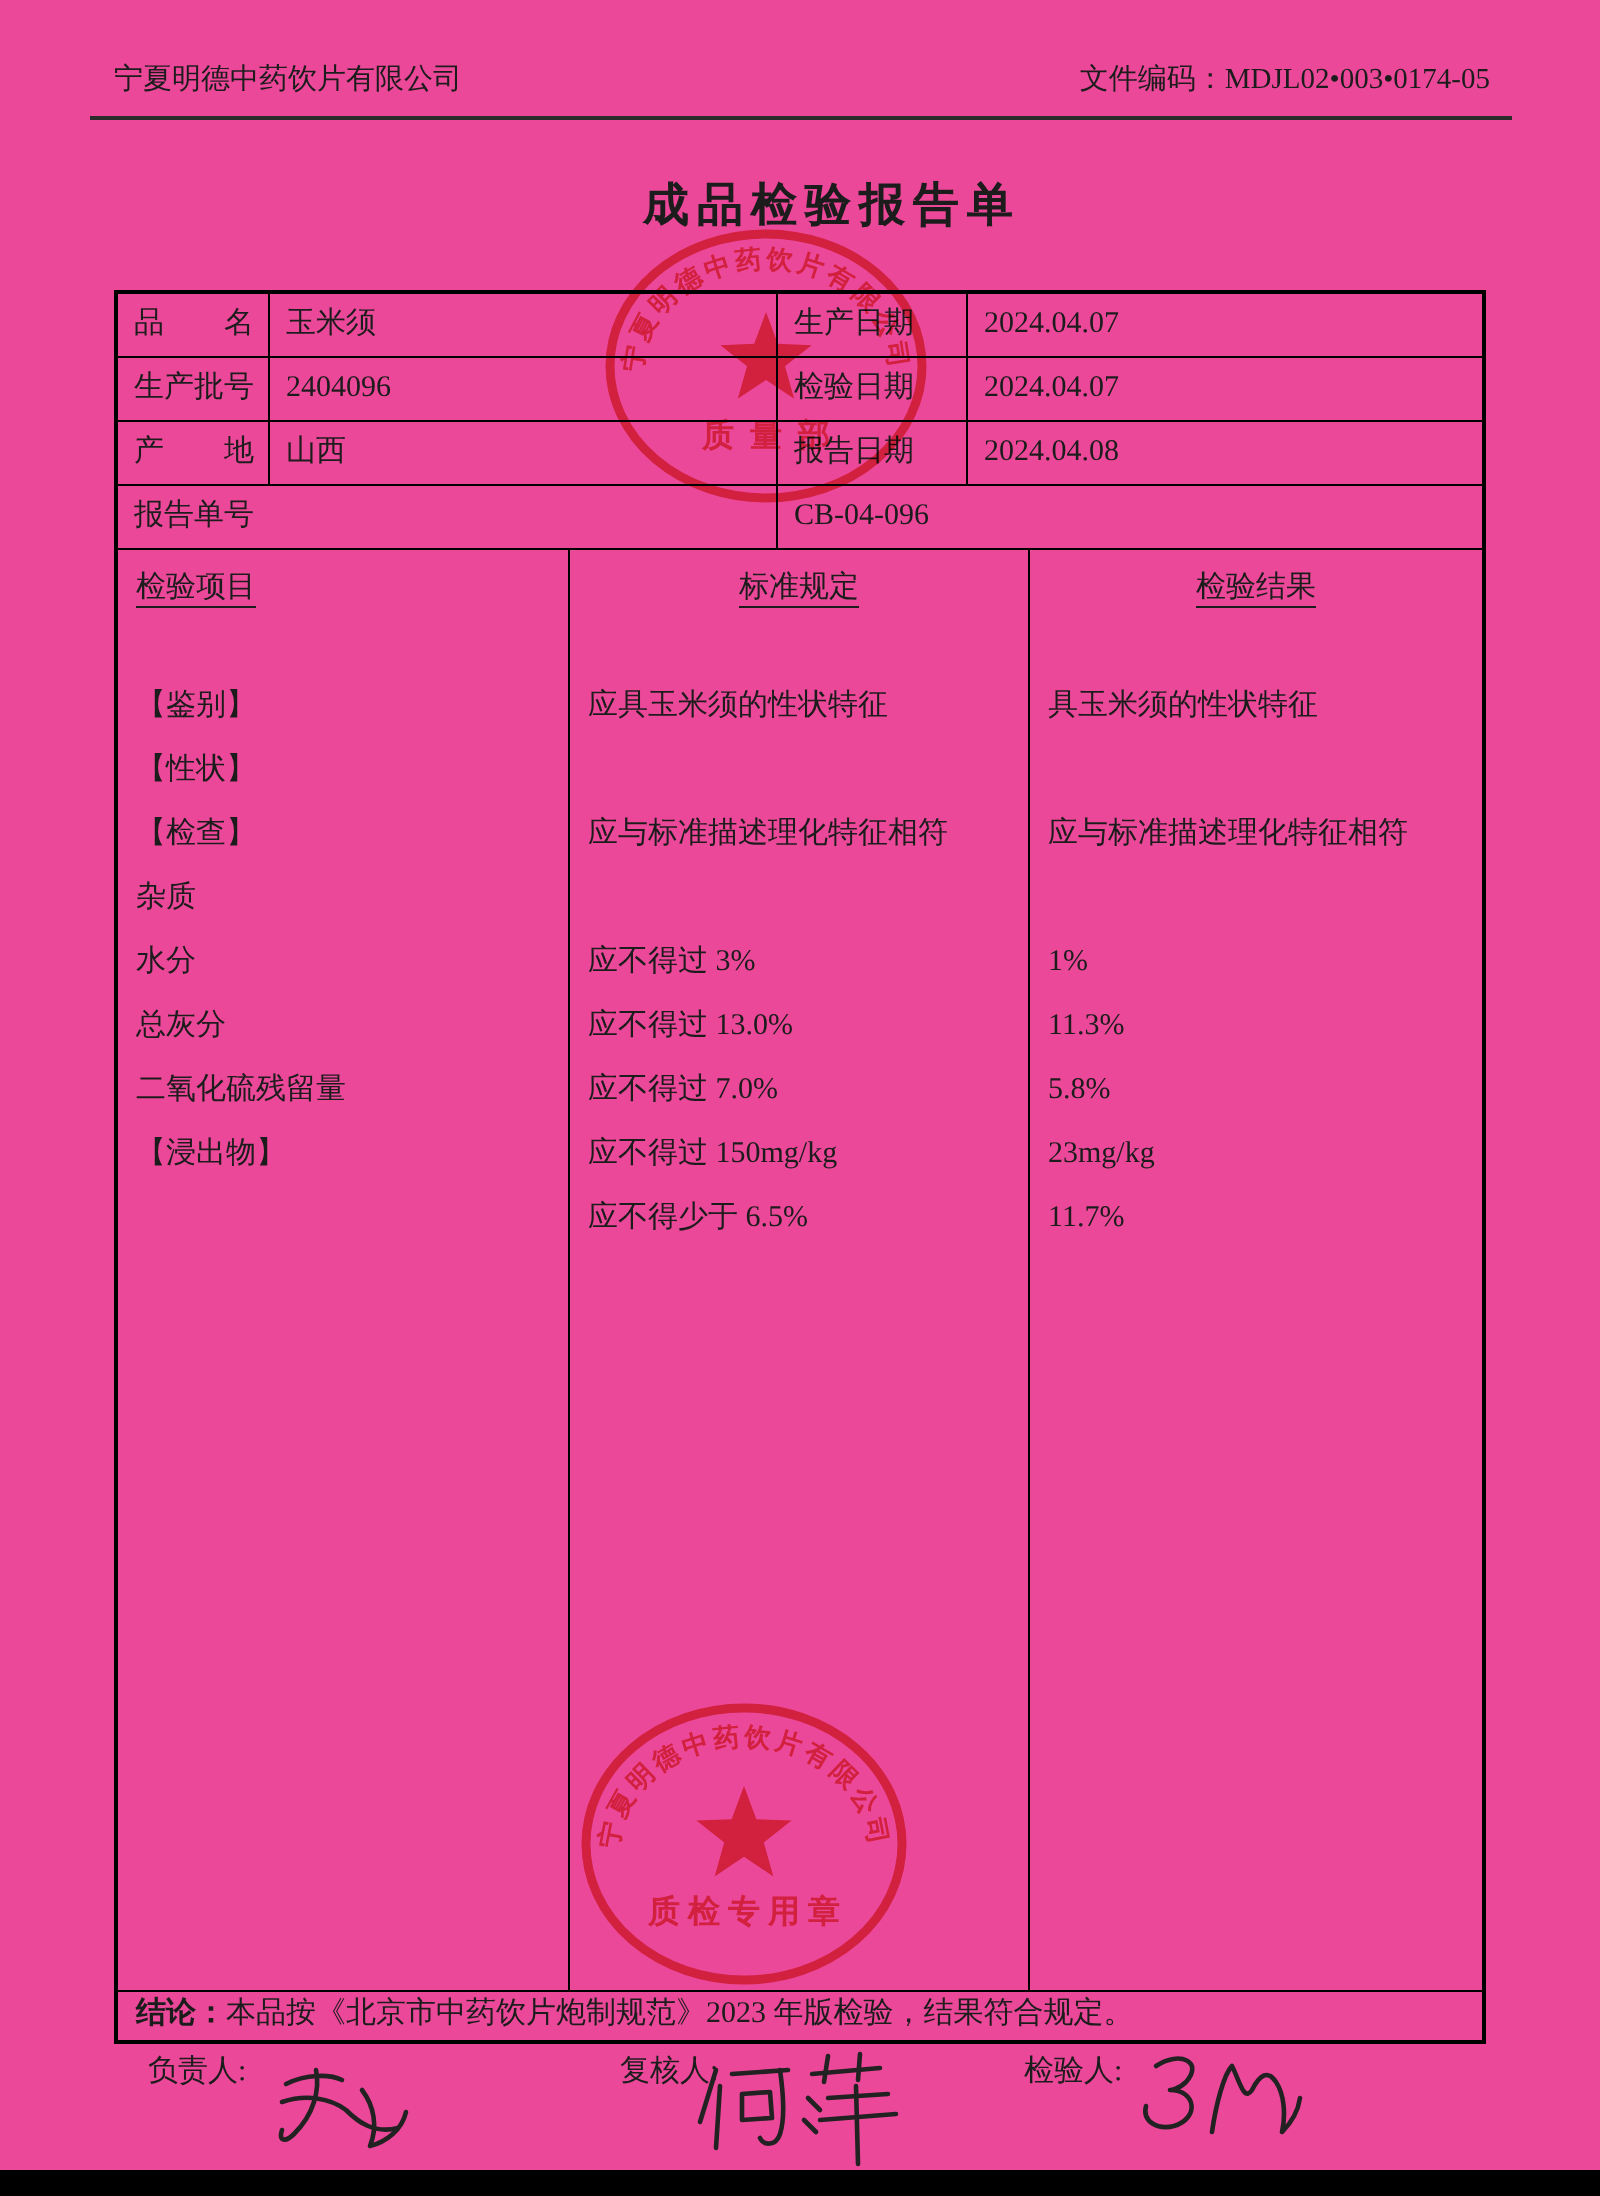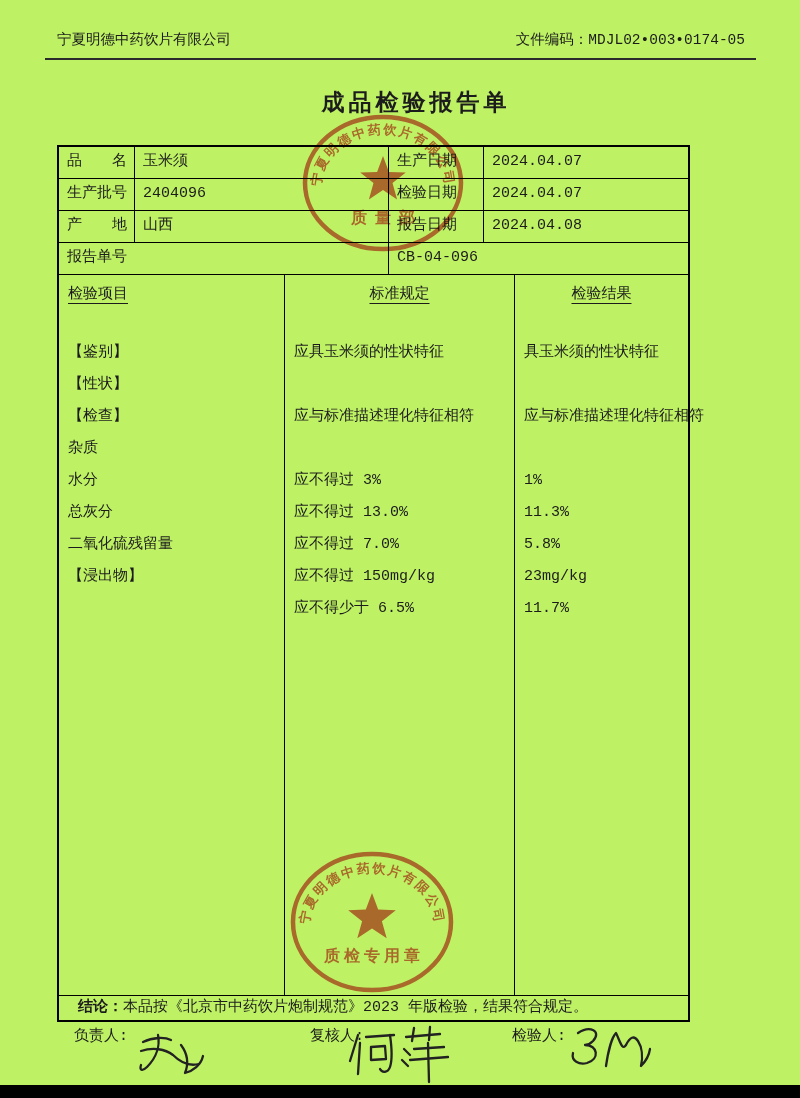--- a/index.html
+++ b/index.html
@@ -1,49 +1,49 @@
 <!DOCTYPE html>
 <html><head>
 <meta charset="utf-8">
 <style>
   * { margin:0; padding:0; box-sizing:border-box; }
   html,body { background:#fff; }
   .page {
-    position:relative; width:800px; height:1098px; background:#bef264;
-    font-family:Liberation Mono, monospace; color:#1c1c1c;
+    position:relative; width:800px; height:1098px; background:#ec4899;
+    font-family:Liberation Serif, serif; color:#1c1c1c;
     overflow:hidden;
   }
   
   .doc-header{ position:absolute; top:30px; left:57px; right:55px;
     display:flex; justify-content:space-between; font-size:14.5px; }
   .header-rule{ position:absolute; top:58px; left:45px; right:44px;
     border-top:2px solid #2b2b2b; }
   .title{ position:absolute; top:87px; left:16px; width:100%; text-align:center;
     font-size:23px; font-weight:bold; letter-spacing:4px; }
 
   
-  .report-table{ position:absolute; top:145px; left:57px; width:633px; height:877px;
+  .report-table{ position:absolute; top:145px; left:57px; width:686px; height:877px;
     border:2px solid #000; display:flex; flex-direction:column; font-size:15px; }
   .info-row{ display:grid; grid-template-columns:76px 254px 95px auto;
     height:32px; border-bottom:1px solid #000; }
   .info-row.report-no{ grid-template-columns:330px auto; }
   .cell{ line-height:30px; padding-left:8px; white-space:nowrap; overflow:hidden; }
   .b-r{ border-right:1px solid #000; }
 
   .inspection{ flex:1; display:grid; grid-template-columns:226px 230px auto; }
   .insp-col{ position:relative; }
   .col-head{ padding-top:9px; text-align:center; }
   .col-head.left{ text-align:left; padding-left:9px; }
   .col-head span{ text-decoration:underline; text-underline-offset:5px;text-align:center; }
   .col-rows{ position:absolute; top:62px; left:0; right:0; }
   .irow{ height:32px; line-height:32px; padding-left:9px; white-space:nowrap; }
 
   .conclusion{ border-top:1px solid #000; height:25px; line-height:23px;
     padding-left:9px; white-space:nowrap; }
-  .conclusion .lab{ font-weight:bold;margin-left:10px; }
+  .conclusion .lab{ font-weight:bold; }
 
   
   .sign-line{ position:absolute; top:1026px; left:74px; right:55px; height:60px; font-size:15px; }
   .sign-label{ position:absolute; top:0; white-space:nowrap; }
   .lbl-resp{ left:0; } .lbl-rev{ left:236px; } .lbl-insp{ left:438px; }
   .sig{ position:absolute; }
   .sig path{ fill:none; stroke:#222; stroke-width:2.3; stroke-linecap:round; stroke-linejoin:round; }
   .sig1{ left:115px; top:1030px; }
   .sig2{ left:340px; top:1022px; }
   .sig3{ left:550px; top:1020px; }

